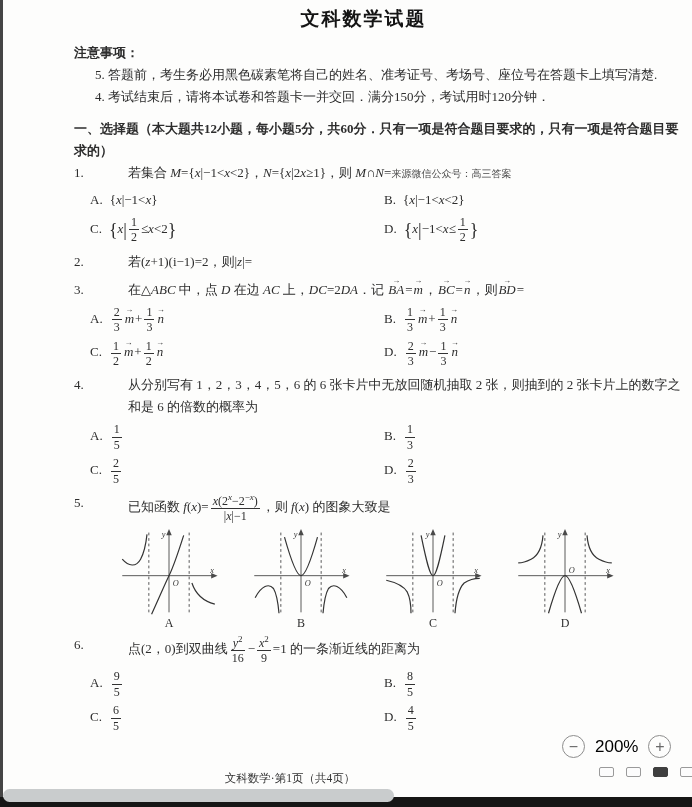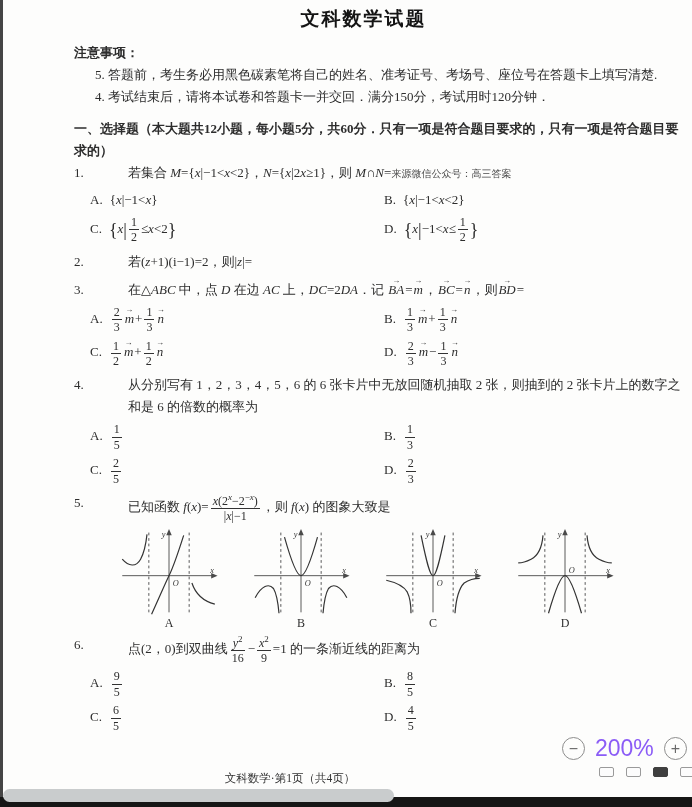--- a/index.html
+++ b/index.html
@@ -11,21 +11,21 @@
   }
   
   .left-edge{position:absolute;left:0;top:0;width:3px;height:807px;background:#454545;}
   .bottom-bar{position:absolute;left:0;top:797px;width:692px;height:10px;background:#161616;}
   .hscroll{position:absolute;left:3px;top:789px;width:391px;height:13px;background:#c9cccd;border-radius:7px;z-index:5;}
   .zoomctl{position:absolute;left:562px;top:735px;display:flex;align-items:center;gap:10px;z-index:4;
     font-family:"Liberation Sans","DejaVu Sans",sans-serif;}
   .zoombtn{width:23px;height:23px;border:1.5px solid #8d8d8d;border-radius:50%;background:transparent;
     color:#6a6a6a;font-size:16px;line-height:20px;text-align:center;display:flex;align-items:center;justify-content:center;
     padding:0;cursor:pointer;}
-  .zoomlvl{font-size:23px;color:#8b5cf6;}
+  .zoomlvl{font-size:17px;color:#000000;}
   .pages{position:absolute;left:599px;top:767px;display:flex;gap:12px;z-index:4;}
   .pg{width:15px;height:10px;border:1px solid #9a9a9a;border-radius:2px;background:#fcfcfc;padding:0;cursor:pointer;}
   .pg.active{background:#3f3f3f;border-color:#3f3f3f;}
   
   .doc{position:absolute;left:3px;top:0;width:653px;padding:6px 0 0 34px;font-size:13px;line-height:22px;}
   .title{font-size:19px;font-weight:bold;color:#141414;text-align:center;letter-spacing:2px;line-height:26px;margin-bottom:10px;}
   .notes-heading{margin-left:37px;font-weight:bold;}
   .note{text-indent:58px;}
   .section-heading{margin-left:37px;font-weight:bold;margin-top:10px;}
   .q{margin-left:37px;margin-bottom:4px;}

